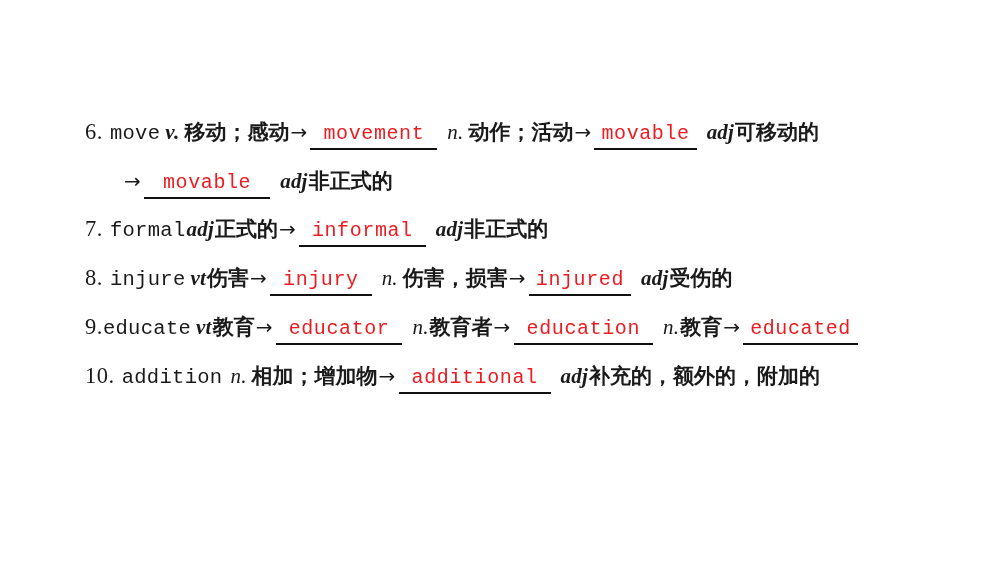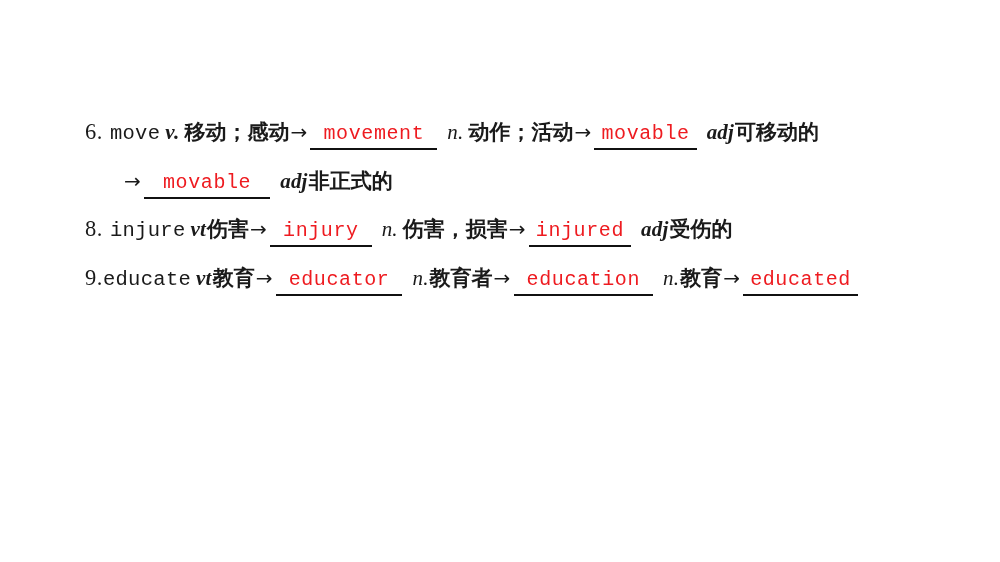--- a/index.html
+++ b/index.html
@@ -100,24 +100,30 @@
 <body>
 
 <div class="page">
   <div class="entry-list">
 
     <div class="entry">
       <span class="num">6.</span><span class="sp"></span><span class="word">move</span><span class="sp-sm"></span><span class="pos">v.</span><span class="sp-sm"></span><span class="cn">移动；感动</span><span class="arrow">→</span><span class="blank wide">movement</span><span class="sp"></span><span class="pos-n">n.</span><span class="sp-sm"></span><span class="cn">动作；活动</span><span class="arrow">→</span><span class="blank">movable</span><span class="sp"></span><span class="pos">adj</span><span class="cn">可移动的</span>
       <span class="cont"><span class="arrow">→</span><span class="blank xwide">movable</span><span class="sp"></span><span class="pos">adj</span><span class="cn">非正式的</span></span>
     </div>
 
+    <div class="entry">
+      <span class="num">7.</span><span class="sp"></span><span class="word">formal</span><span class="pos">adj</span><span class="cn">正式的</span><span class="arrow">→</span><span class="blank wide">informal</span><span class="sp"></span><span class="pos">adj</span><span class="cn">非正式的</span>
+    </div>
 
     <div class="entry">
       <span class="num">8.</span><span class="sp"></span><span class="word">injure</span><span class="sp-sm"></span><span class="pos">vt</span><span class="cn">伤害</span><span class="arrow">→</span><span class="blank wide">injury</span><span class="sp"></span><span class="pos-n">n.</span><span class="sp-sm"></span><span class="cn">伤害，损害</span><span class="arrow">→</span><span class="blank">injured</span><span class="sp"></span><span class="pos">adj</span><span class="cn">受伤的</span>
     </div>
 
     <div class="entry">
       <span class="num">9.</span><span class="word">educate</span><span class="sp-sm"></span><span class="pos">vt</span><span class="cn">教育</span><span class="arrow">→</span><span class="blank wide">educator</span><span class="sp"></span><span class="pos-n">n.</span><span class="cn">教育者</span><span class="arrow">→</span><span class="blank wide">education</span><span class="sp"></span><span class="pos-n">n.</span><span class="cn">教育</span><span class="arrow">→</span><span class="blank">educated</span>
     </div>
 
+    <div class="entry">
+      <span class="num">10.</span><span class="sp"></span><span class="word">addition</span><span class="sp"></span><span class="pos-n">n.</span><span class="sp-sm"></span><span class="cn">相加；增加物</span><span class="arrow">→</span><span class="blank wide">additional</span><span class="sp"></span><span class="pos">adj</span><span class="cn">补充的，额外的，附加的</span>
+    </div>
 
   </div>
 </div>
 
 </body></html>

